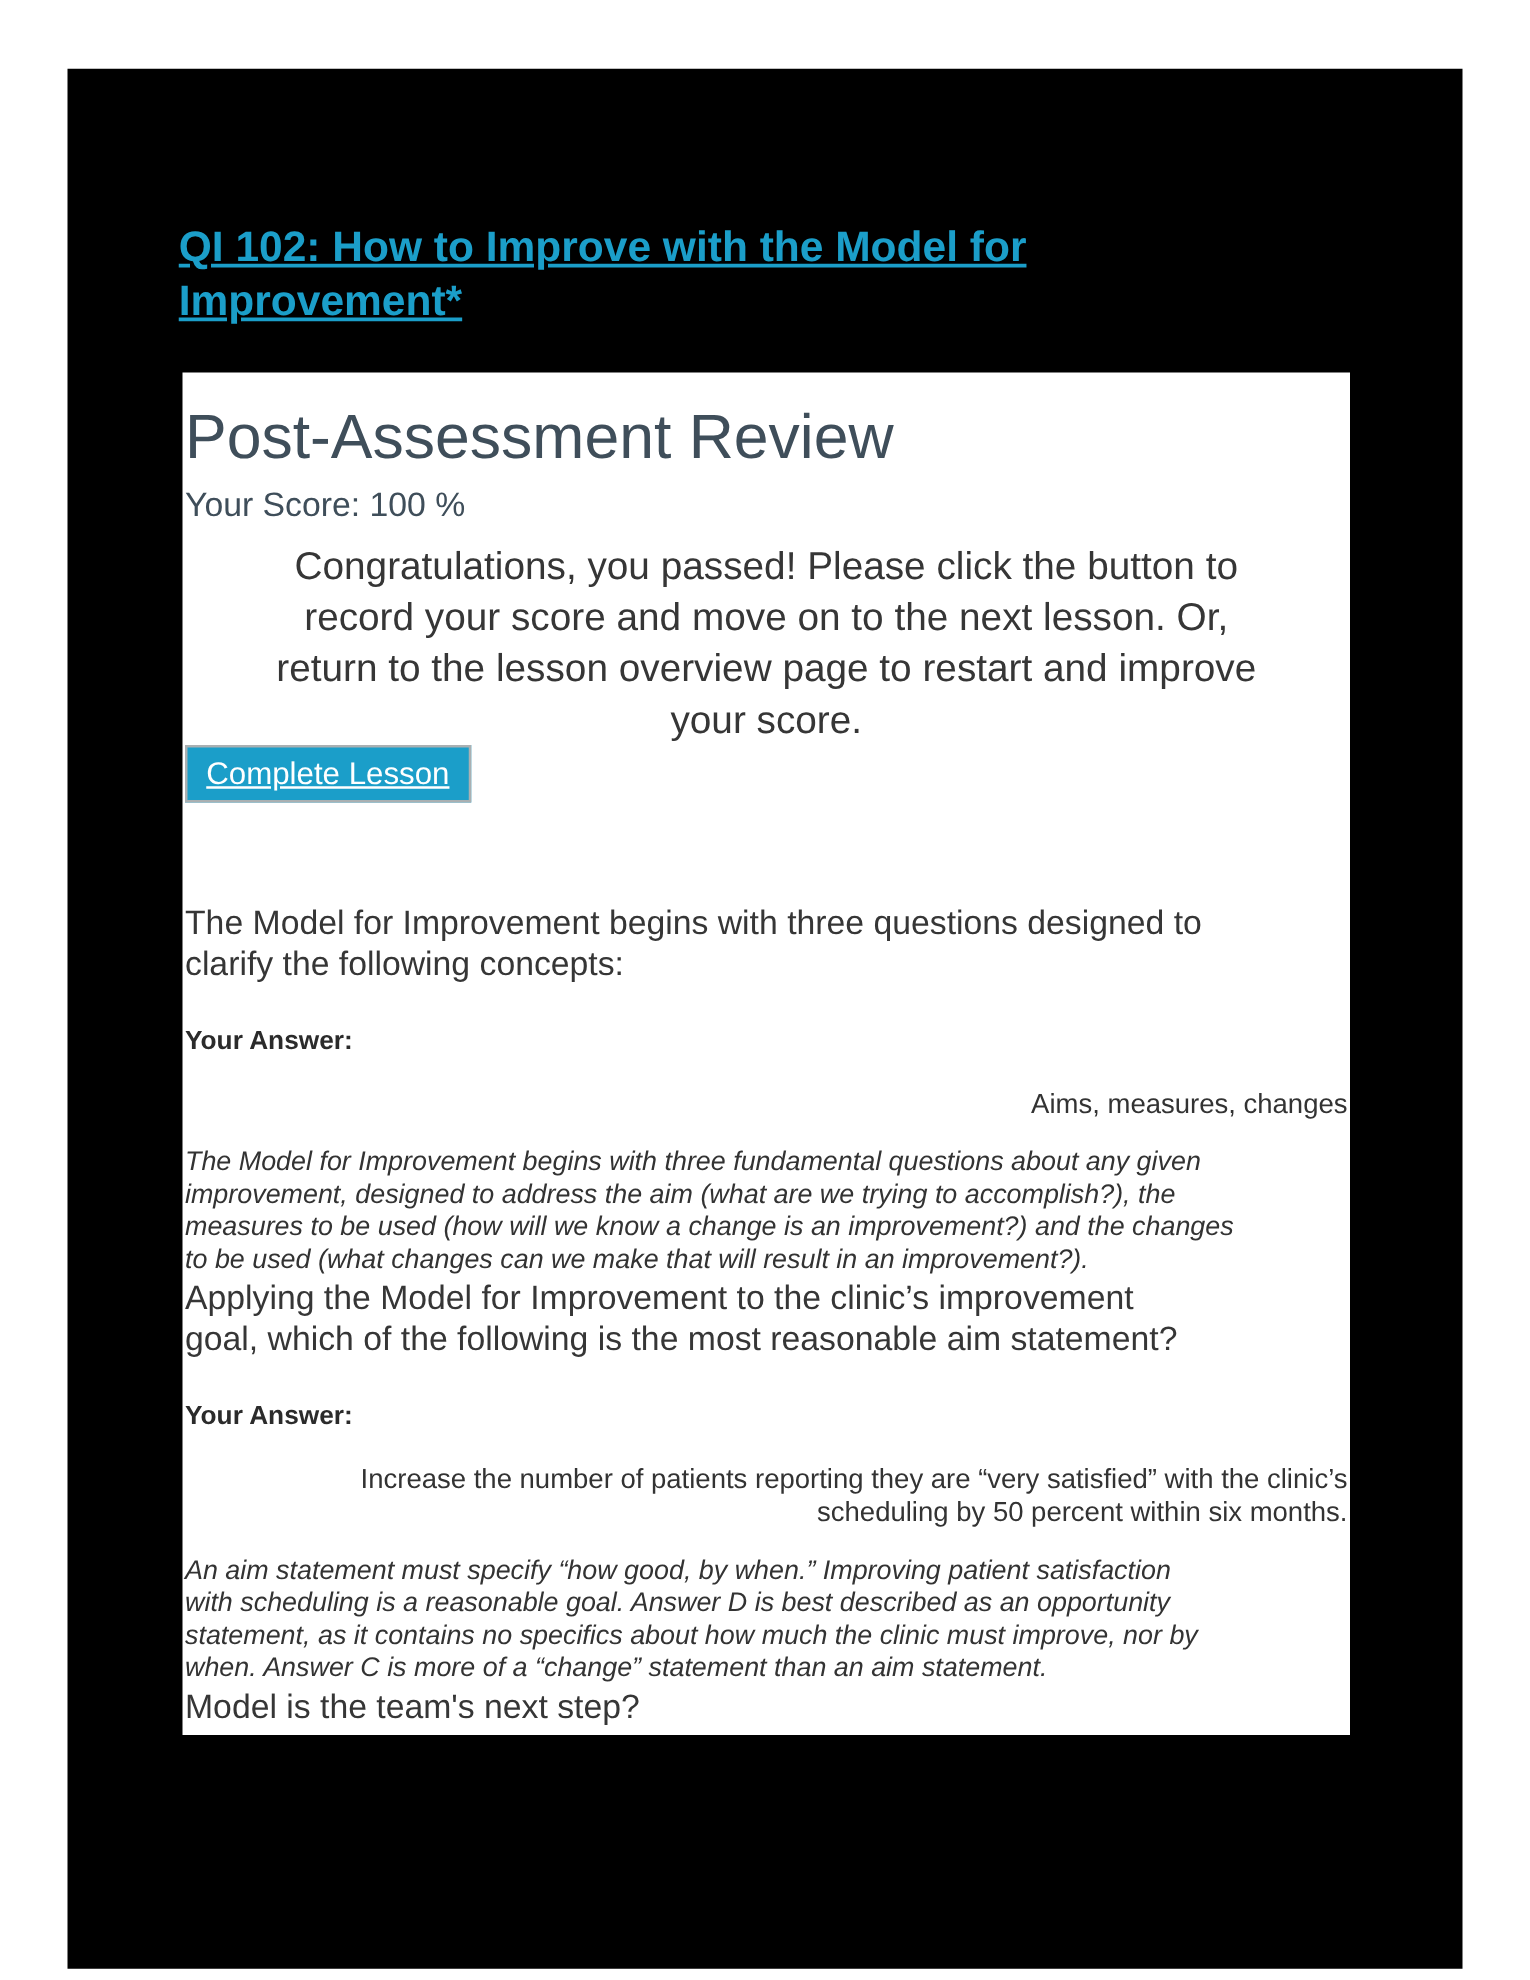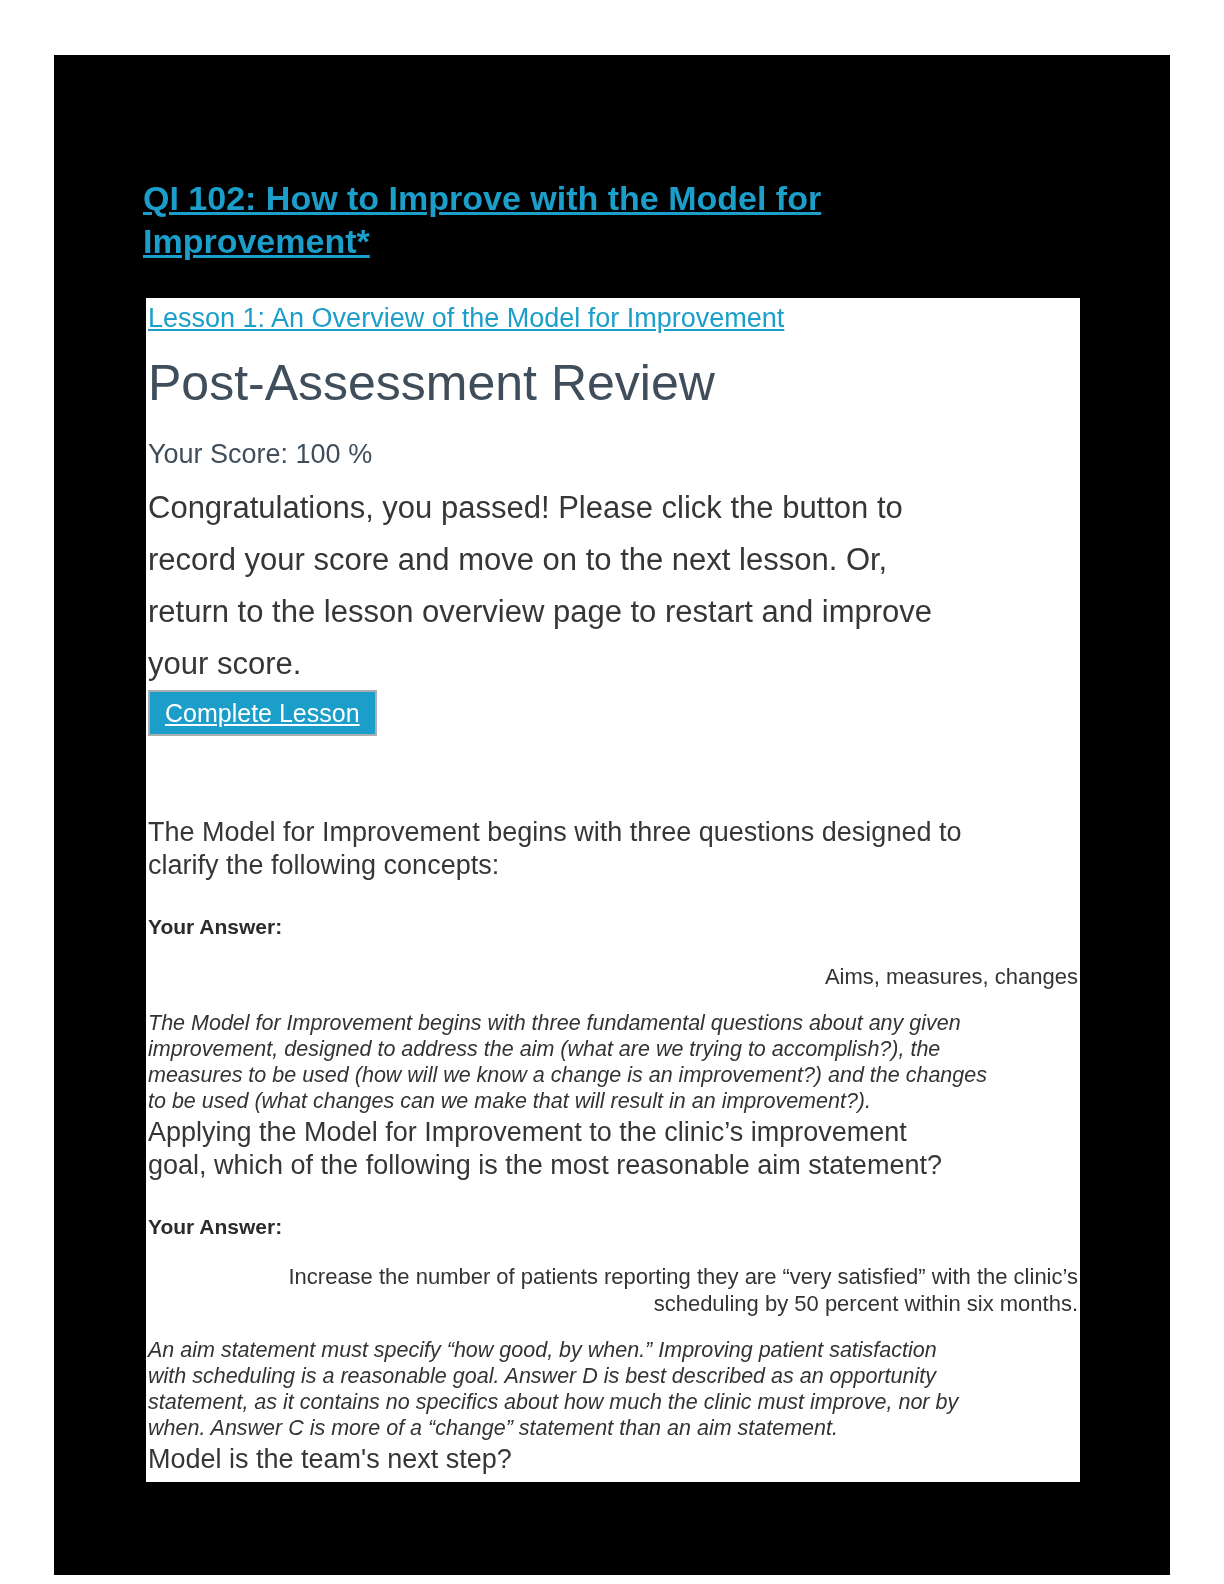--- a/index.html
+++ b/index.html
@@ -33,26 +33,26 @@
   .lesson-link{
     display:inline-block;margin-top:2px;
     font-size:27px;line-height:32px;
     color:var(--accent_teal);text-decoration:underline;cursor:pointer;
   }
   .page-title{
     margin-top:26px;font-size:50px;line-height:46px;font-weight:normal;
     color:var(--heading_slate);
   }
   .score-text{
-    margin-top:32px;font-size:27px;line-height:32px;
+    margin-top:16px;font-size:27px;line-height:32px;
     color:var(--heading_slate);
   }
   .congrats{
-    margin-top:12px;font-size:31px;line-height:52px;
-    color:var(--body_gray);white-space:pre-line;
+    margin-top:12px;font-size:31px;line-height:41px;
+    color:var(--body_gray);white-space:pre-line;text-align:center;
   }
   .complete-btn{
     display:inline-block;margin-top:0;
     background:var(--accent_teal);
     border:2px solid var(--button_border);
     color:#ffffff;text-decoration:underline;
     font-size:25px;line-height:32px;
     font-family:"Liberation Sans", sans-serif;
     padding:5px 15px;cursor:pointer;
   }
@@ -79,23 +79,20 @@
 </head>
 <body>
 
 <div class="frame">
 
   <a class="course-title">QI 102: How to Improve with the Model for
 Improvement*</a>
 
   <div class="panel">
 
-    <div>
-      <a class="lesson-link">Lesson 1: An Overview of the Model for Improvement</a>
-    </div>
 
     <h1 class="page-title">Post-Assessment Review</h1>
 
     <div class="score-text">Your Score: 100 %</div>
 
     <div class="congrats">Congratulations, you passed! Please click the button to
 record your score and move on to the next lesson. Or,
 return to the lesson overview page to restart and improve
 your score.</div>
 

